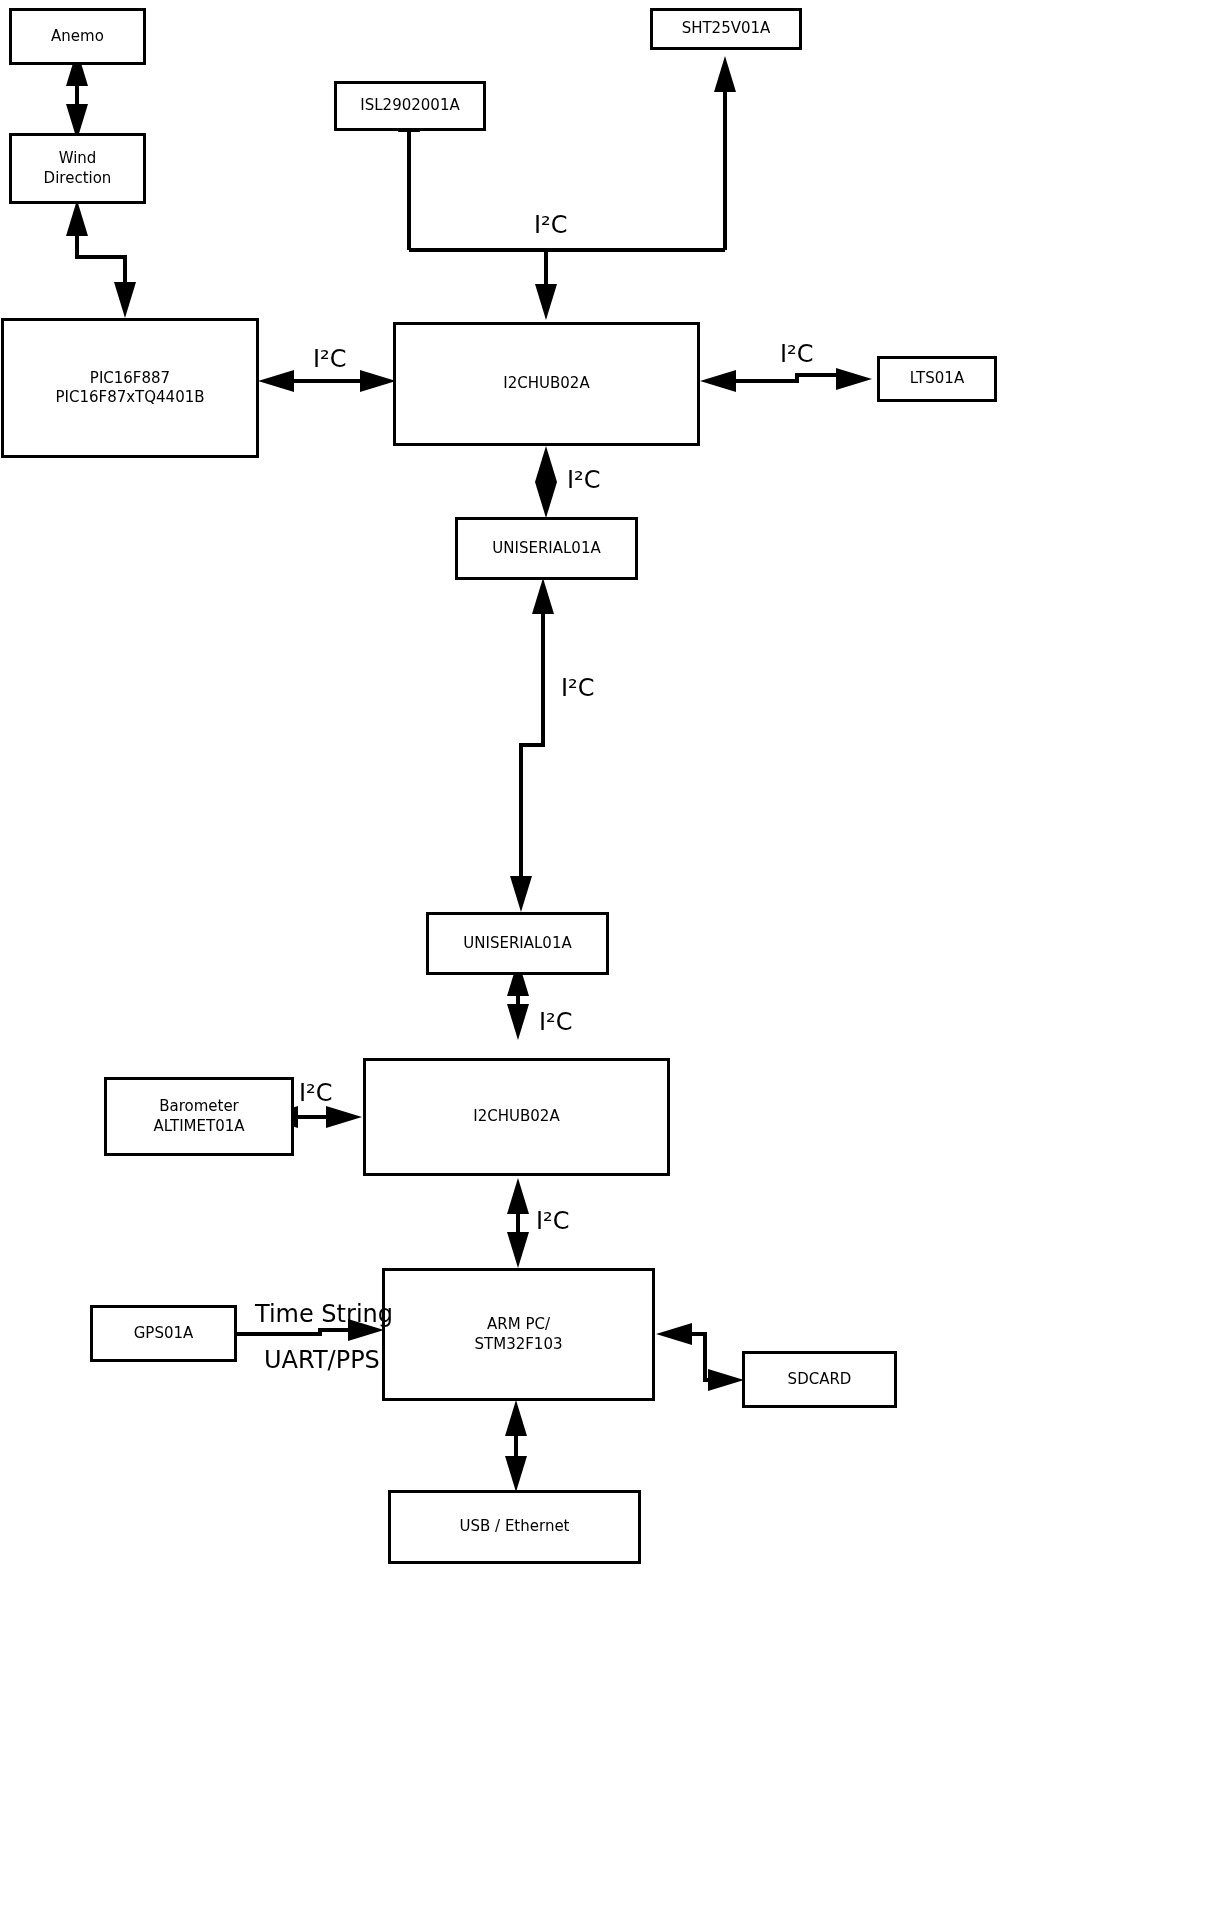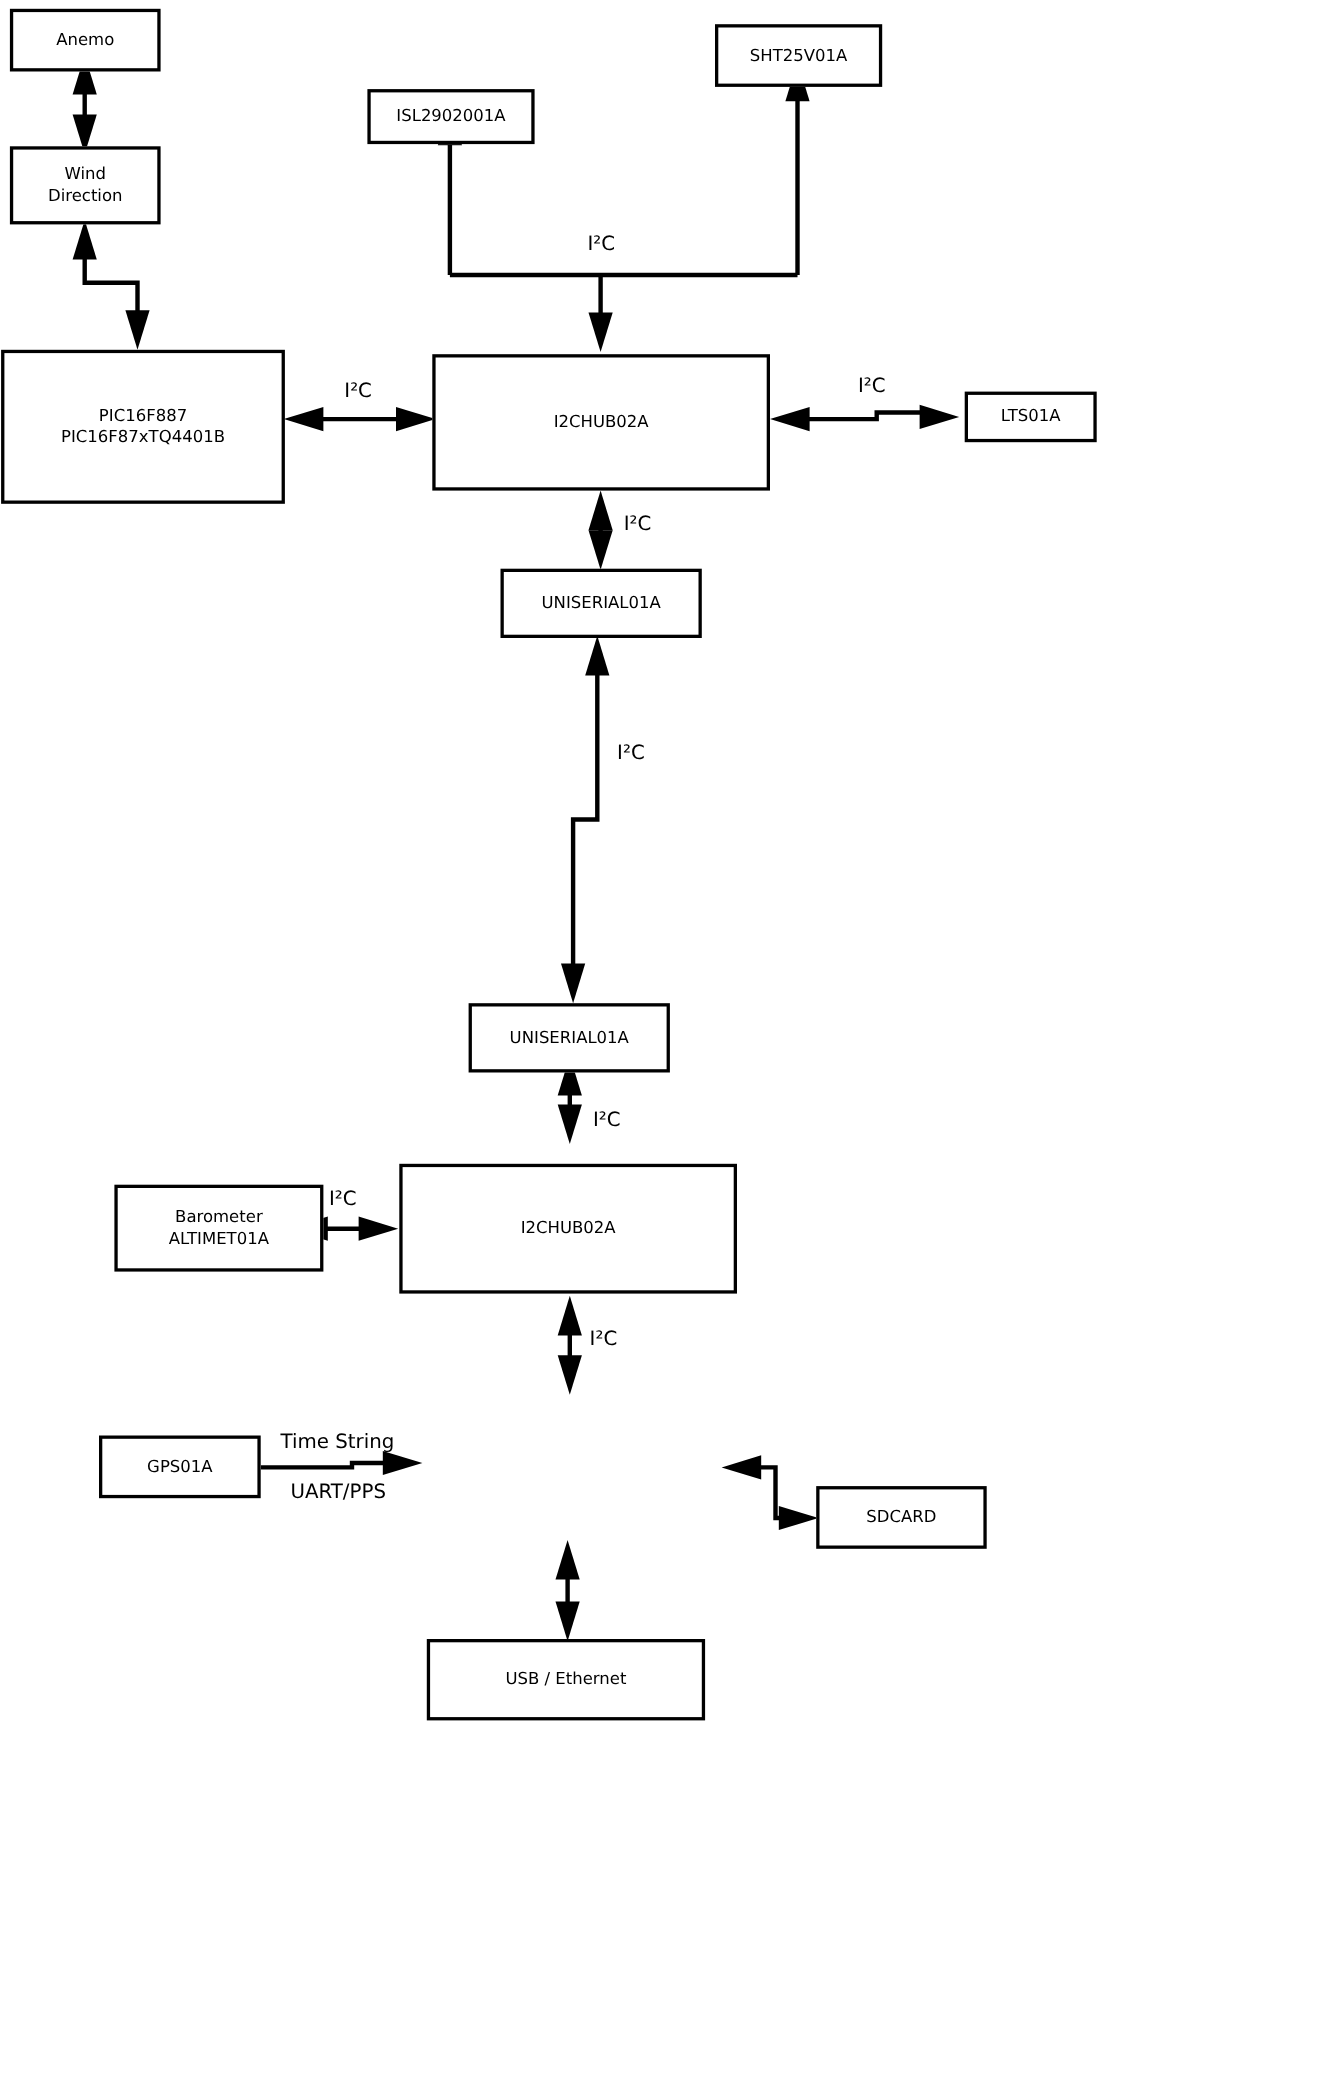--- a/index.html
+++ b/index.html
@@ -34,21 +34,21 @@
     color: #000000;
     font-size: 15px;
     line-height: 1.28;
     font-family: "DejaVu Sans", "Liberation Sans", sans-serif;
     white-space: pre-line;
     z-index: 2;
   }
   .edge-label {
     position: absolute;
     color: #000000;
-    font-size: 18px;
+    font-size: 24px;
     font-family: "DejaVu Sans", "Liberation Sans", sans-serif;
     white-space: nowrap;
     background: transparent;
     z-index: 3;
   }
   .wire { stroke: #000000; stroke-width: 4; fill: none; }
   .head { fill: #000000; stroke: none; }
 </style>
 </head>
 <body>
@@ -151,21 +151,21 @@
 
   <div class="node" style="left:1px; top:318px; width:258px; height:140px;">
     <span>PIC16F887
 PIC16F87xTQ4401B</span>
   </div>
 
   <div class="node" style="left:334px; top:63px; width:152px; height:50px;margin-top:18px;">
     <span>ISL2902001A</span>
   </div>
 
-  <div class="node" style="left:650px; top:22px; width:152px; height:57px;align-items:center;">
+  <div class="node" style="left:650px; top:8px; width:152px; height:42px;align-items:center;">
     <span>SHT25V01A</span>
   </div>
 
   <div class="node" style="left:393px; top:322px; width:307px; height:124px;">
     <span>I2CHUB02A</span>
   </div>
 
   <div class="node" style="left:877px; top:356px; width:120px; height:46px;">
     <span>LTS01A</span>
   </div>
@@ -184,20 +184,24 @@
   </div>
 
   <div class="node" style="left:363px; top:1058px; width:307px; height:118px;">
     <span>I2CHUB02A</span>
   </div>
 
   <div class="node" style="left:90px; top:1305px; width:147px; height:57px;">
     <span>GPS01A</span>
   </div>
 
+  <div class="node" style="left:382px; top:1268px; width:273px; height:133px;">
+    <span>ARM PC/
+STM32F103</span>
+  </div>
 
   <div class="node" style="left:742px; top:1351px; width:155px; height:57px;">
     <span>SDCARD</span>
   </div>
 
   <div class="node" style="left:388px; top:1490px; width:253px; height:74px;">
     <span>USB / Ethernet</span>
   </div>
 
   <div class="edge-label" style="left:534px; top:211px;">

